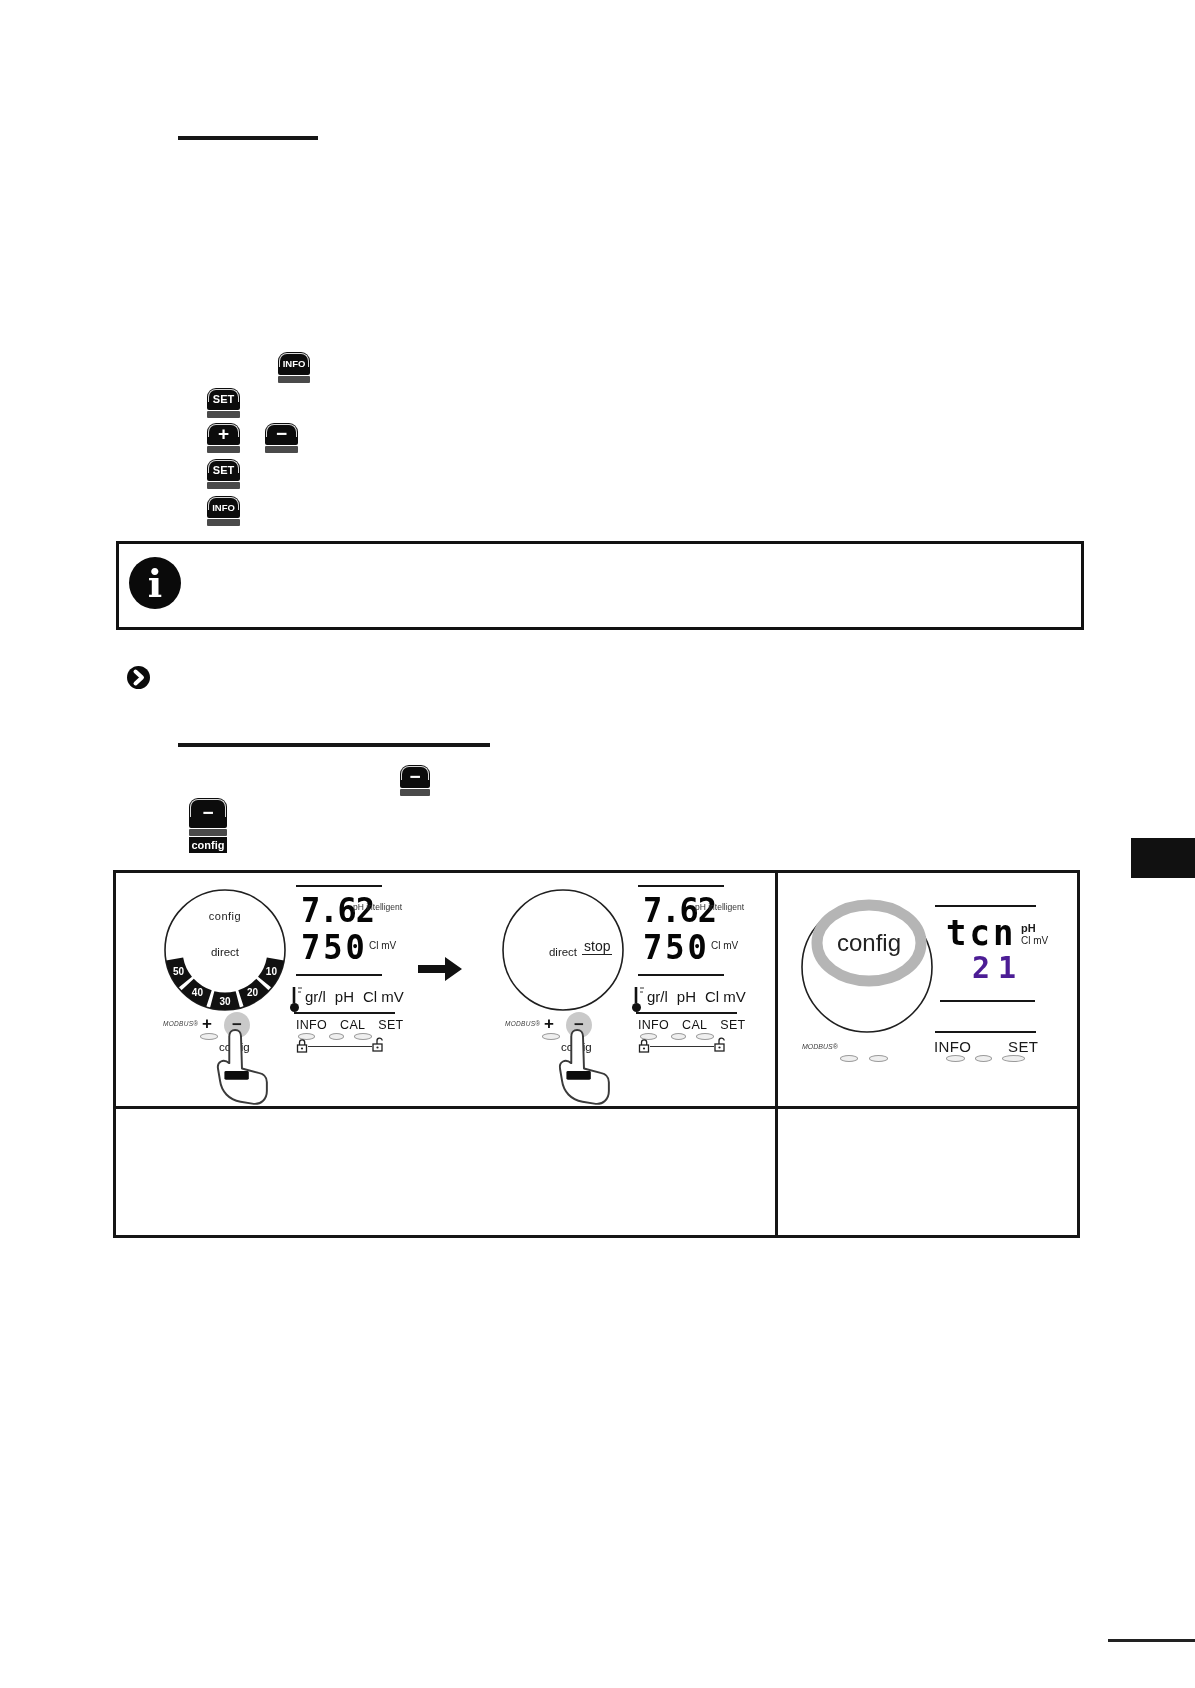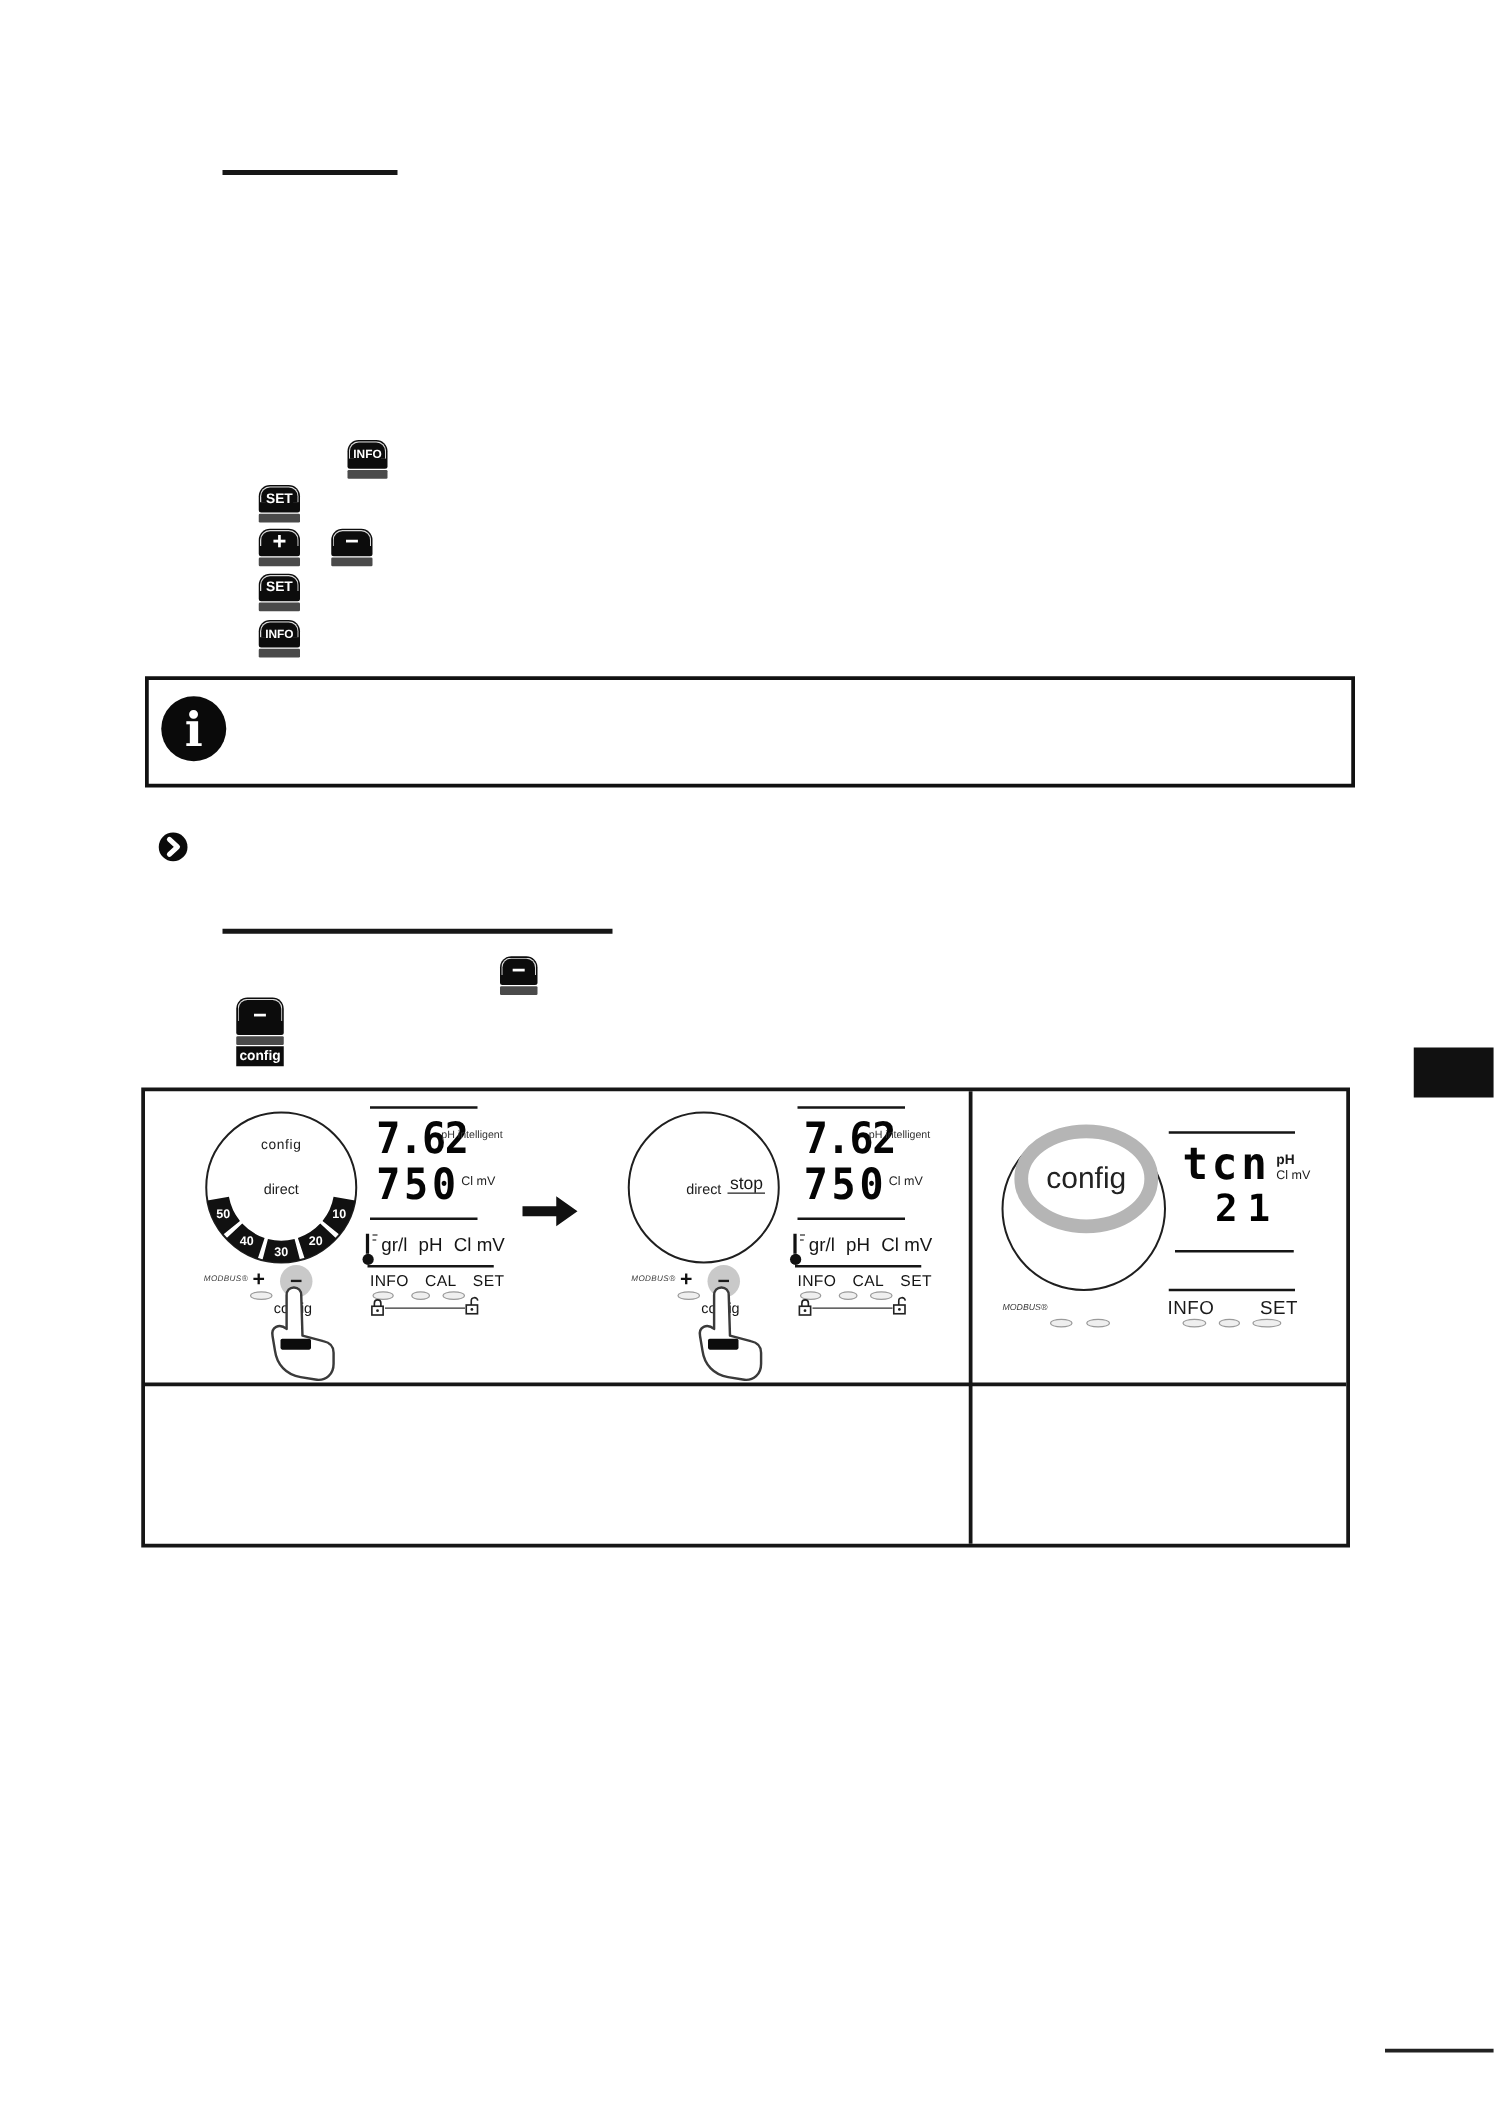--- a/index.html
+++ b/index.html
@@ -76,21 +76,21 @@
   .hand{position:absolute;left:92px;top:155px;width:66px;height:82px;z-index:3;}
   
   .ring-svg{position:absolute;left:16px;top:18px;width:146px;height:150px;overflow:visible;}
   .cfg-big{position:absolute;left:36px;top:56px;width:110px;text-align:center;font-size:24px;color:#222;}
   .rr-a{left:157px;top:32px;width:101px;height:2px;}
   .rr-b{left:162px;top:127px;width:95px;height:1.5px;}
   .rr-c{left:157px;top:158px;width:101px;height:2px;}
   .lcd-code{position:absolute;left:168px;top:38px;font-family:"DejaVu Sans Mono",monospace;
     font-weight:700;font-size:34px;letter-spacing:3px;color:#050505;transform:scaleY(1.05);transform-origin:left top;}
   .lcd-val{position:absolute;left:194px;top:77px;font-family:"DejaVu Sans Mono",monospace;
-    font-weight:700;font-size:30px;letter-spacing:8px;color:#000000;}
+    font-weight:700;font-size:30px;letter-spacing:8px;color:#4c1d95;}
   .ru-top{position:absolute;left:243px;top:49px;font-size:11px;font-weight:700;}
   .ru-bot{position:absolute;left:243px;top:62px;font-size:10px;}
   .mi{position:absolute;left:156px;top:165px;font-size:15px;letter-spacing:.4px;font-weight:500;}
   .ms{position:absolute;left:230px;top:165px;font-size:15px;letter-spacing:.4px;font-weight:500;}
   .rd1{left:168px;top:182px;width:17px;}
   .rd2{left:197px;top:182px;width:15px;}
   .rd3{left:224px;top:182px;width:21px;}
   .rmodbus{position:absolute;left:24px;top:170px;font-size:7px;font-style:italic;color:#3c3c3c;}
   .rmd1{left:62px;top:182px;width:16px;}
   .rmd2{left:91px;top:182px;width:17px;}

